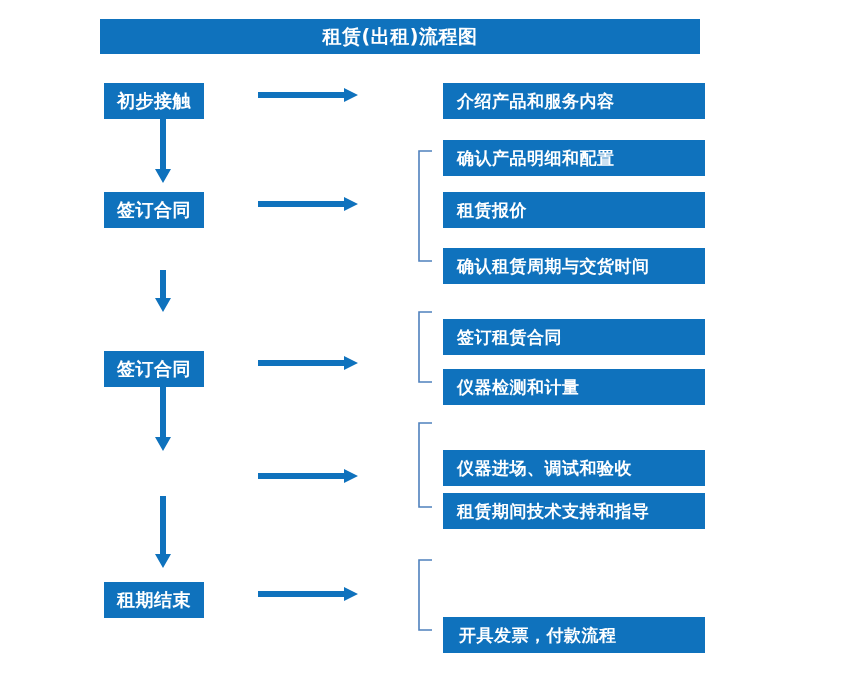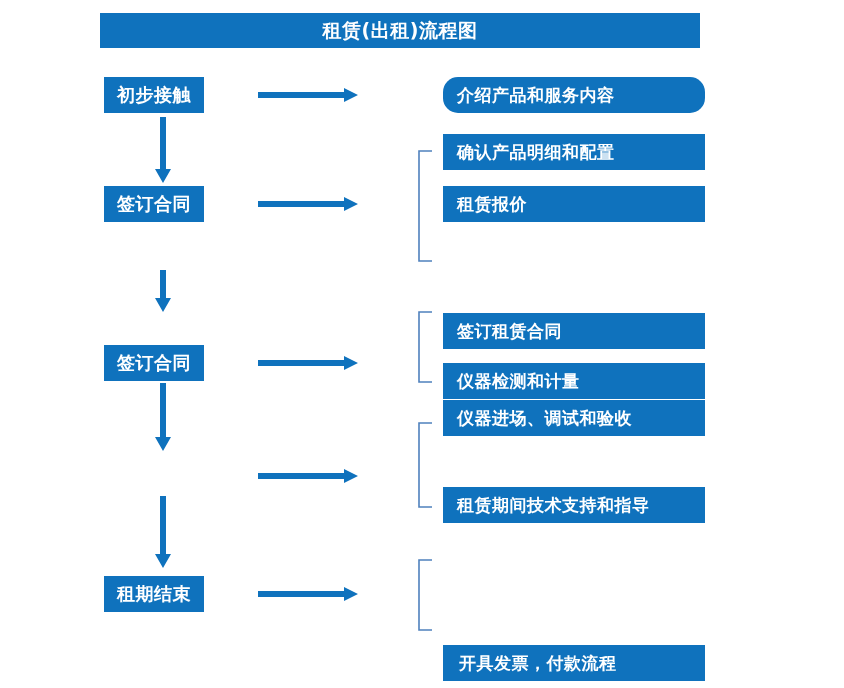--- a/index.html
+++ b/index.html
@@ -24,20 +24,21 @@
   .box {
     position: absolute;
     background: #0f72bd;
     color: #ffffff;
     font-weight: bold;
     display: flex;
     align-items: center;
     box-sizing: border-box;
     letter-spacing: 0.5px;
     white-space: nowrap;
+    margin-top: 6px;
   }
   .title-bar {
     left: 100px;
     top: 13px;
     width: 600px;
     height: 35px;
     justify-content: center;
     font-size: 19px;
   }
   .stage-box {
@@ -86,21 +87,21 @@
   <div class="box title-bar">租赁(出租)流程图</div>
 
   <div class="box stage-box" style="top:77px;">初步接触</div>
 
   <div class="arrow-h" style="top:86px;">
     <svg viewBox="0 0 100 18" preserveAspectRatio="none">
       <path d="M0 6 L86 6 L86 2 L100 9 L86 16 L86 12 L0 12 Z" fill="#0f72bd"></path>
     </svg>
   </div>
 
-  <div class="box detail-box" style="top:77px;border-radius:15px;">介绍产品和服务内容</div>
+  <div class="box detail-box" style="top:77px;">介绍产品和服务内容</div>
 
   <div class="arrow-v" style="top:117px;height:66px;">
     <svg viewBox="0 0 22 66" preserveAspectRatio="none">
       <path d="M8 0 L14 0 L14 52 L19 52 L11 66 L3 52 L8 52 Z" fill="#0f72bd"></path>
     </svg>
   </div>
 
   <div class="box stage-box" style="top:186px;">签订合同</div>
 
   <div class="arrow-h" style="top:195px;">
@@ -110,20 +111,21 @@
   </div>
 
   <div class="bracket" style="top:150px;height:112px;">
     <svg viewBox="0 0 14 112" preserveAspectRatio="none">
       <path d="M14 1 L1 1 L1 111 L14 111" fill="none" stroke="#4f81bd" stroke-width="1.6"></path>
     </svg>
   </div>
 
   <div class="box detail-box" style="top:186px;">租赁报价</div>
   <div class="box detail-box" style="top:134px;">确认产品明细和配置</div>
+  <div class="box detail-box" style="top:242px;">确认租赁周期与交货时间</div>
 
   <div class="arrow-v" style="top:270px;height:42px;">
     <svg viewBox="0 0 22 42" preserveAspectRatio="none">
       <path d="M8 0 L14 0 L14 28 L19 28 L11 42 L3 28 L8 28 Z" fill="#0f72bd"></path>
     </svg>
   </div>
 
   <div class="box stage-box" style="top:345px;">签订合同</div>
 
   <div class="arrow-h" style="top:354px;">
@@ -153,21 +155,21 @@
       <path d="M0 6 L86 6 L86 2 L100 9 L86 16 L86 12 L0 12 Z" fill="#0f72bd"></path>
     </svg>
   </div>
 
   <div class="bracket" style="top:422px;height:86px;">
     <svg viewBox="0 0 14 86" preserveAspectRatio="none">
       <path d="M14 1 L1 1 L1 85 L14 85" fill="none" stroke="#4f81bd" stroke-width="1.6"></path>
     </svg>
   </div>
 
-  <div class="box detail-box" style="top:400px;">仪器进场、调试和验收</div>
+  <div class="box detail-box" style="top:444px;">仪器进场、调试和验收</div>
   <div class="box detail-box" style="top:487px;">租赁期间技术支持和指导</div>
 
   <div class="arrow-v" style="top:496px;height:72px;">
     <svg viewBox="0 0 22 72" preserveAspectRatio="none">
       <path d="M8 0 L14 0 L14 58 L19 58 L11 72 L3 58 L8 58 Z" fill="#0f72bd"></path>
     </svg>
   </div>
 
   <div class="box stage-box" style="top:576px;">租期结束</div>
 
@@ -176,15 +178,15 @@
       <path d="M0 6 L86 6 L86 2 L100 9 L86 16 L86 12 L0 12 Z" fill="#0f72bd"></path>
     </svg>
   </div>
 
   <div class="bracket" style="top:559px;height:72px;">
     <svg viewBox="0 0 14 72" preserveAspectRatio="none">
       <path d="M14 1 L1 1 L1 71 L14 71" fill="none" stroke="#4f81bd" stroke-width="1.6"></path>
     </svg>
   </div>
 
-  <div class="box detail-box" style="top:645px;padding-left:16px;">开具发票，付款流程</div>
+  <div class="box detail-box" style="top:611px;padding-left:16px;">开具发票，付款流程</div>
 
 </div>
 
 </body></html>

